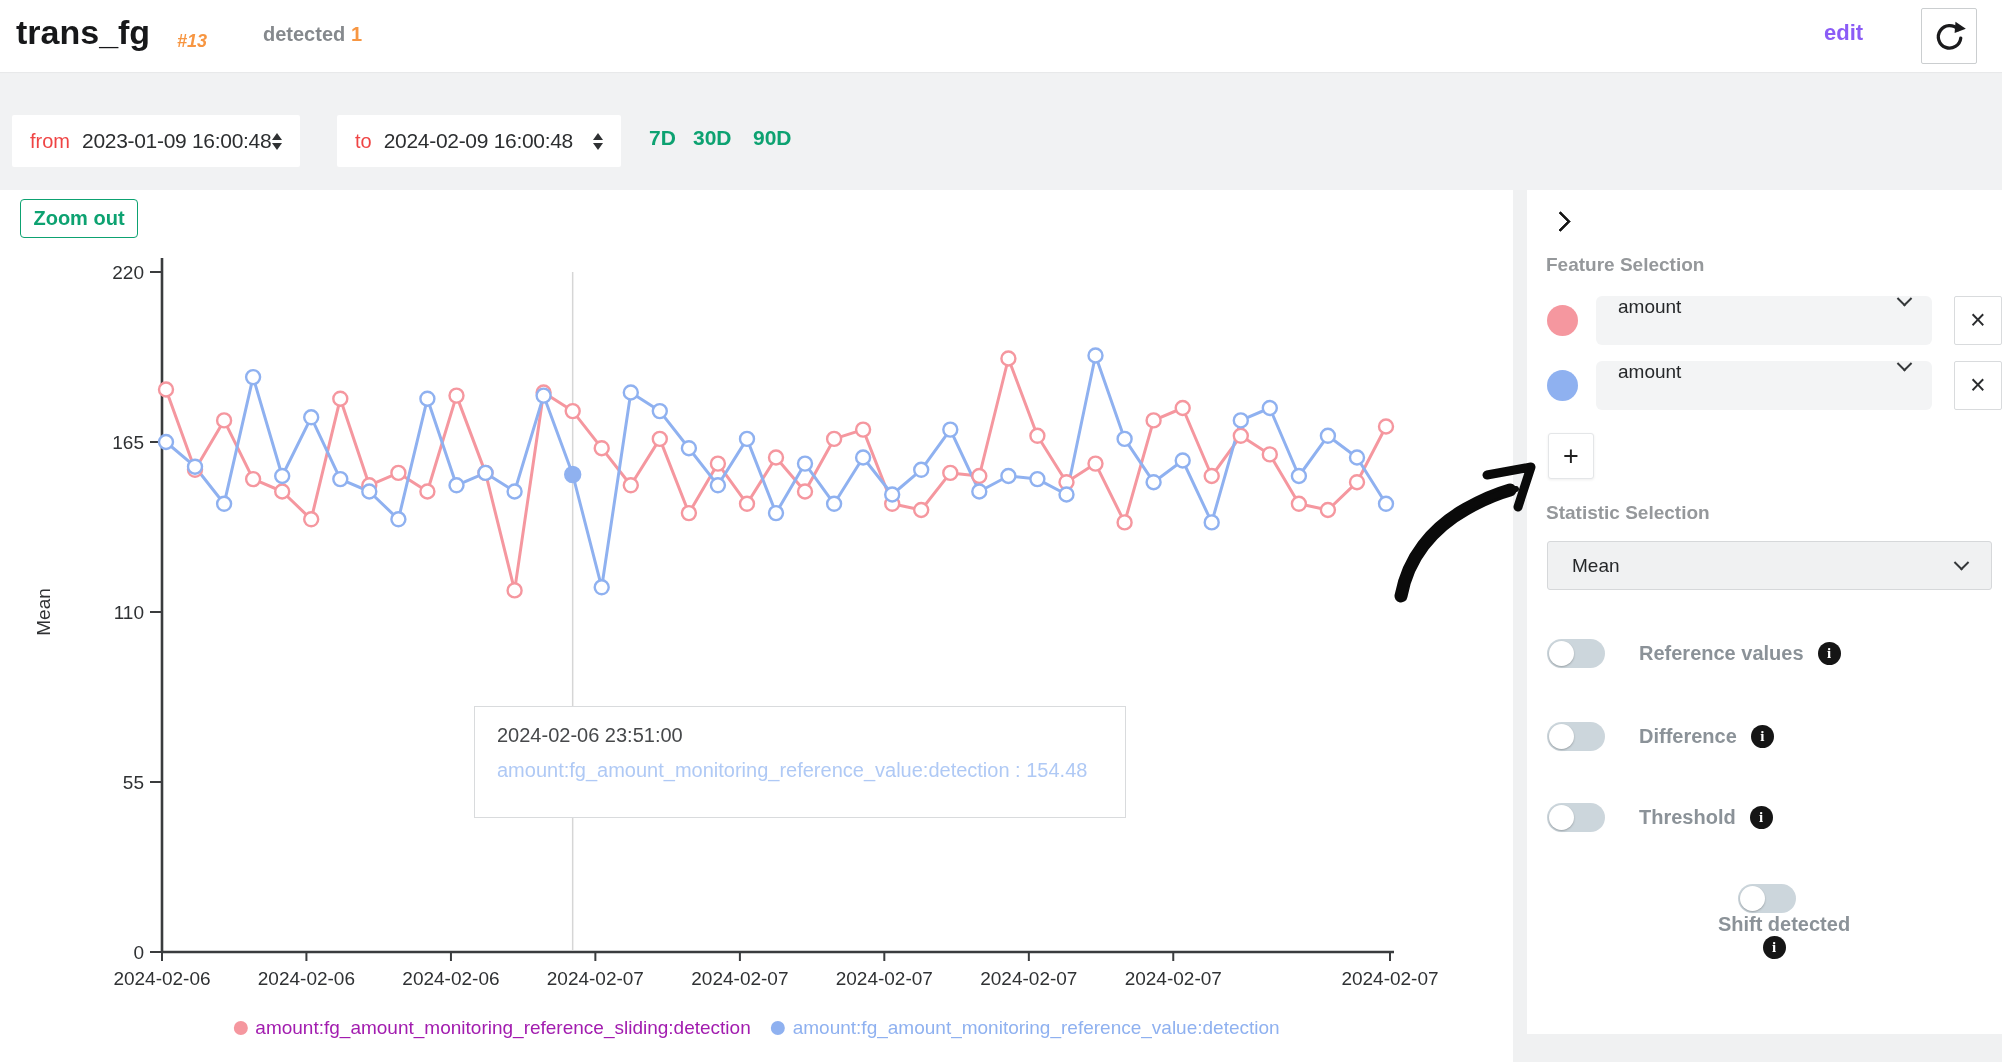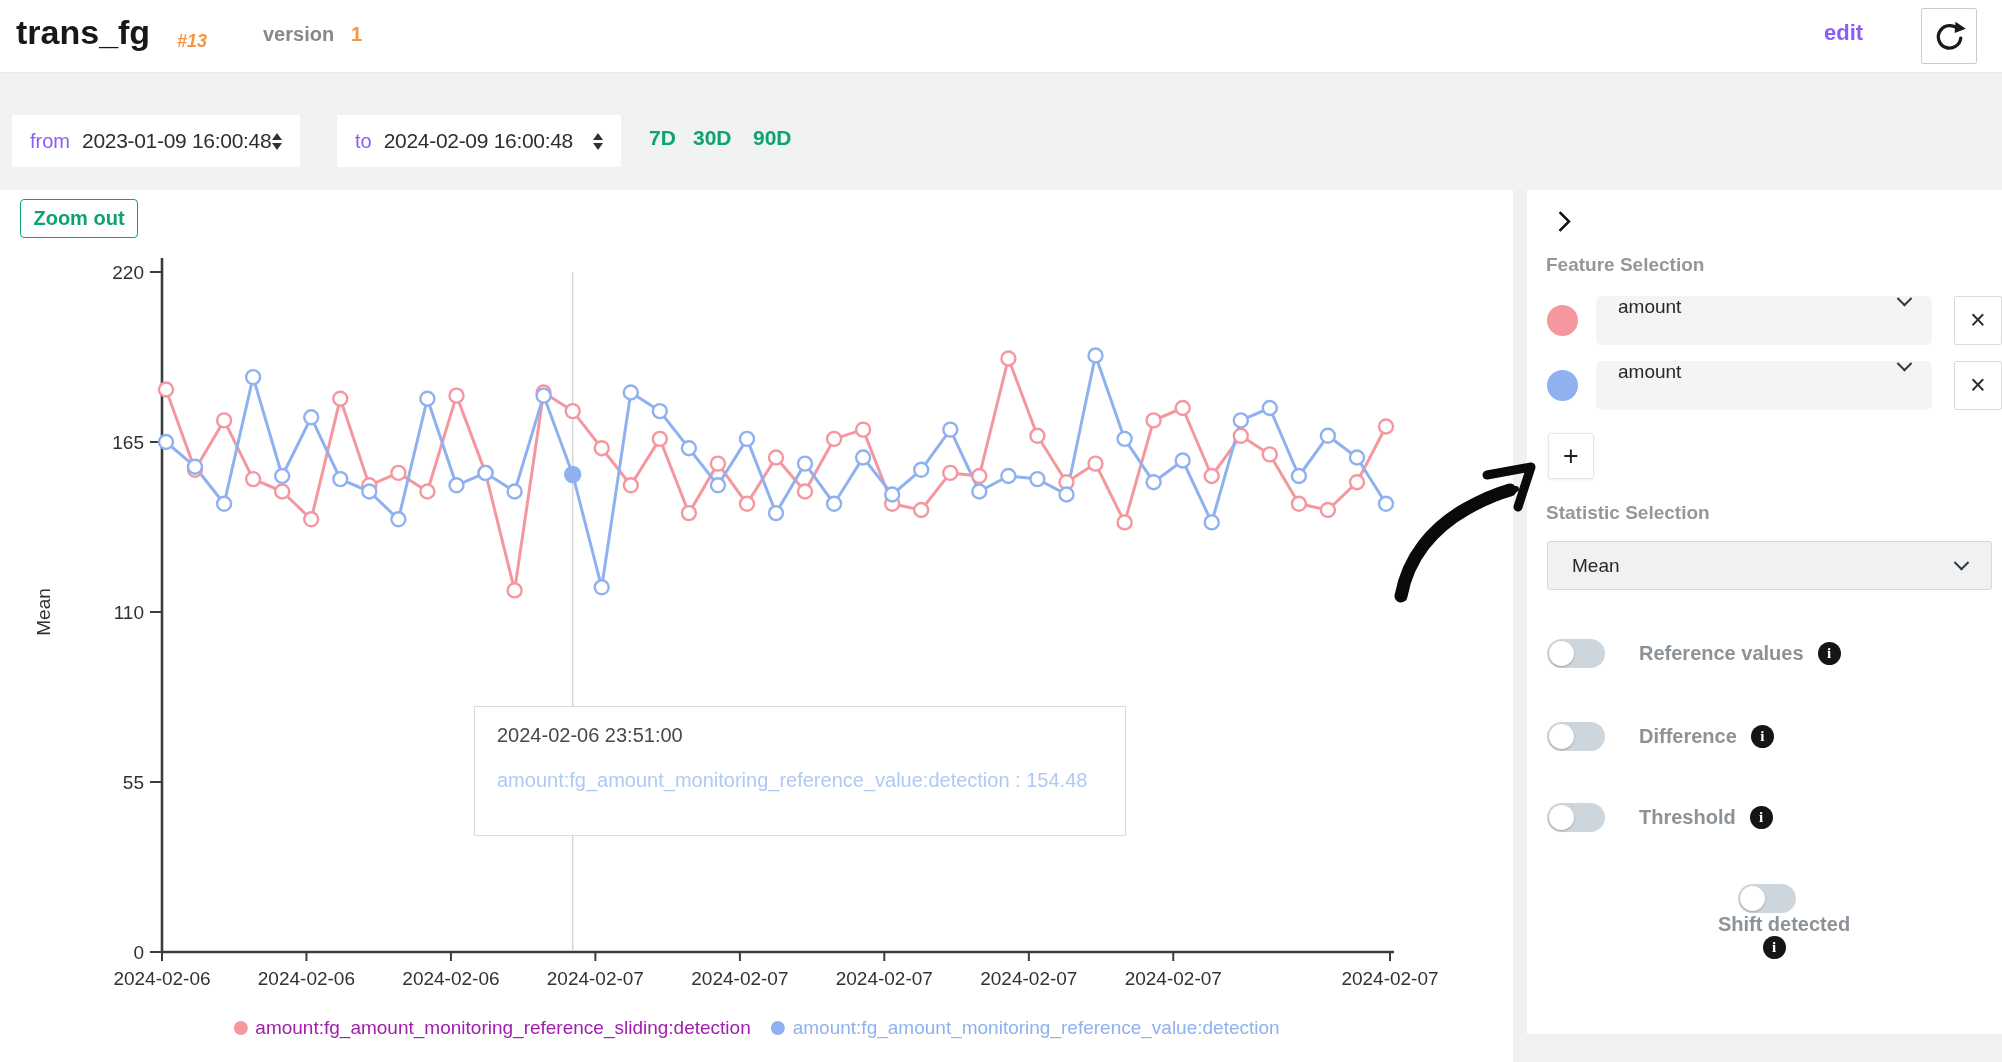--- a/index.html
+++ b/index.html
@@ -17,39 +17,39 @@
   .edit-link { position:absolute; left:1824px; top:20px; font-size:22px; font-weight:bold; color:#8b5cf6; cursor:pointer; }
   .refresh-btn { position:absolute; left:1921px; top:8px; width:56px; height:56px;
     background:#fff; border:1px solid #cbced0; border-radius:2px; cursor:pointer;
     display:flex; align-items:center; justify-content:center; }
   
   .filter-bar { position:absolute; left:0; top:74px; width:2002px; height:116px; background:#f1f2f3; }
   .date-box { position:absolute; top:41px; height:52px; background:#fff; border-radius:2px;
     display:flex; align-items:center; padding:0 18px; cursor:pointer; }
   .date-box.from { left:12px; width:288px; }
   .date-box.to { left:337px; width:284px; }
-  .date-label { color:#8b5cf6; font-size:20px; margin-right:12px; }
+  .date-label { color:#ef4444; font-size:20px; margin-right:12px; }
   .date-value { color:#2c2e30; font-size:21px; letter-spacing:-0.3px; }
   .spinner { margin-left:auto; display:flex; flex-direction:column; gap:3px; align-items:center; }
   .tri-up { width:0; height:0; border-left:5px solid transparent; border-right:5px solid transparent; border-bottom:7px solid #2f3133; }
   .tri-down { width:0; height:0; border-left:5px solid transparent; border-right:5px solid transparent; border-top:7px solid #2f3133; }
   .range-btn { position:absolute; top:52px; font-size:21px; font-weight:bold; color:#0DA271; cursor:pointer; }
   .r7 { left:649px; } .r30 { left:693px; } .r90 { left:753px; }
   
   .chart-card { position:absolute; left:0; top:190px; width:1513px; height:872px; background:#fff; }
   .zoom-out-btn { position:absolute; left:20px; top:9px; width:118px; height:39px;
     background:#fff; border:1.5px solid #0DA271; border-radius:4px; color:#0DA271;
     font-size:20px; font-weight:bold; font-family:inherit; cursor:pointer; }
   #chart-svg { position:absolute; left:0; top:0; width:1513px; height:872px; }
   svg text { font-family:"Liberation Sans", sans-serif; }
   .tick { font-size:19px; fill:#2f3133; }
-  .tooltip { position:absolute; left:474px; top:516px; width:652px; height:130px;
+  .tooltip { position:absolute; left:474px; top:516px; width:652px; height:112px;
     background:#fff; border:1px solid #d9dbdd; padding:17px 22px; z-index:3; }
   .tooltip-time { font-size:20px; color:#47494b; }
-  .tooltip-entry { font-size:20px; color:#AFC9F5; margin-top:22px; }
+  .tooltip-entry { font-size:20px; color:#AFC9F5; margin-top:12px; }
   .legend { position:absolute; left:50%; transform:translateX(-50%); top:827px;
     display:flex; align-items:center; gap:20px; white-space:nowrap; }
   .legend-item { display:flex; align-items:center; gap:8px; }
   .legend-dot { width:14px; height:14px; border-radius:50%; }
   .legend-label { font-size:19px; }
   
   .gap-strip { position:absolute; left:1513px; top:190px; width:14px; height:872px; background:#f0f1f2; }
   .sidebar { position:absolute; left:1527px; top:190px; width:475px; height:844px; background:#fff; }
   .collapse-btn { position:absolute; left:22px; top:18px; width:28px; height:28px; cursor:pointer; }
   .chev-right { position:absolute; left:4px; top:6px; width:15px; height:15px;
@@ -84,21 +84,21 @@
   .info-icon::after { content:"i"; color:#fff; font:bold 15px "Liberation Serif", serif; }
   
   .arrow-overlay { position:absolute; left:0; top:0; width:2002px; height:1062px; pointer-events:none; z-index:8; }
 </style>
 </head>
 <body>
 
 <header class="app-header">
   <div class="title">trans_fg</div>
   <div class="badge">#13</div>
-  <div class="version-label">version</div>
+  <div class="version-label">detected</div>
   <div class="version-value">1</div>
   <div class="edit-link">edit</div>
   <div class="refresh-btn">
     <svg width="38" height="38" viewBox="0 0 44 44">
       <path d="M32.5,14.5 A13,13 0 1 0 35.6,24.5" fill="none" stroke="#1a1a1c" stroke-width="3.8" stroke-linecap="round"></path>
       <polygon points="29.5,5.5 41.5,13.5 28.5,18.5" fill="#1a1a1c"></polygon>
     </svg>
   </div>
 </header>
 

